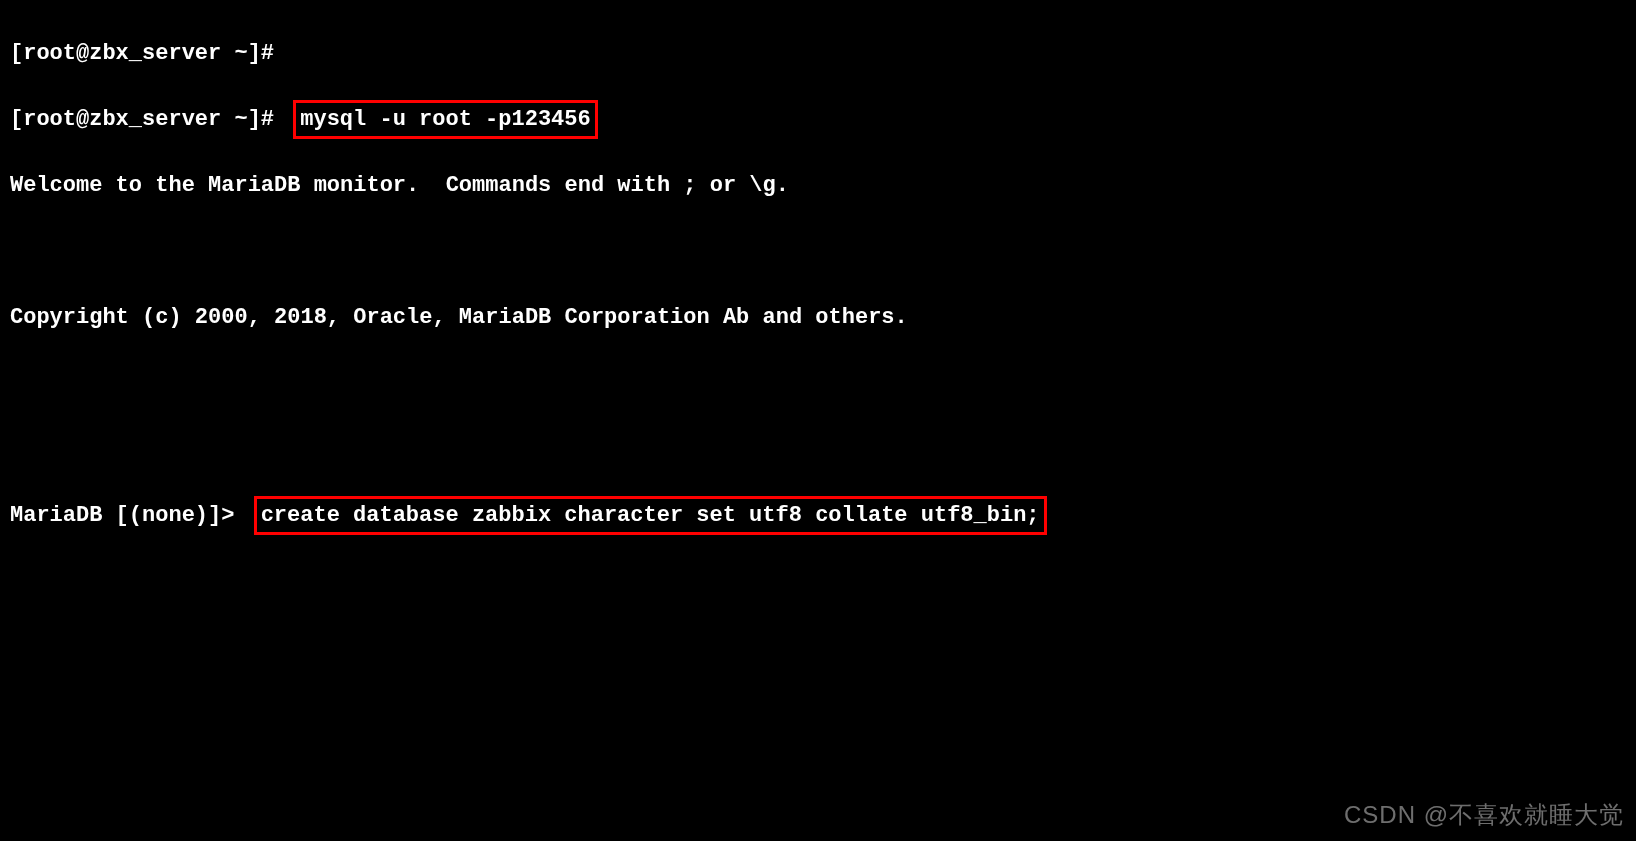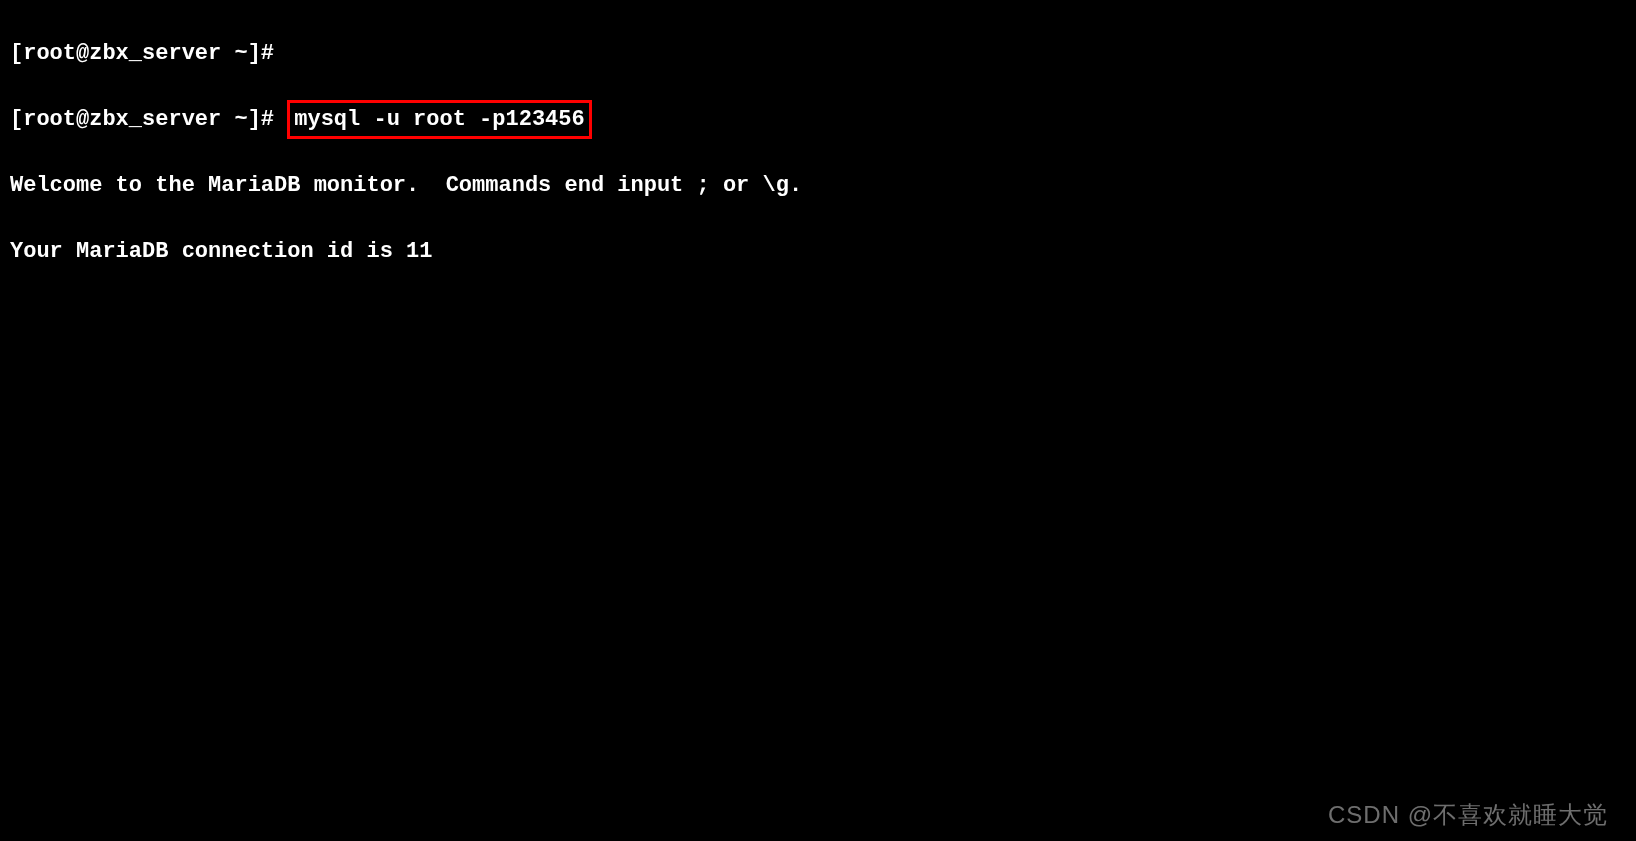--- a/index.html
+++ b/index.html
@@ -21,45 +21,46 @@
     white-space: pre;
   }
   .line {
     display: block;
     min-height: 1.5em;
   }
   .highlight-box {
     border: 3px solid #ff0000;
     padding: 0px 4px;
     display: inline-block;
-    margin: -3px 0;
+    margin: -3px 6px;
   }
   .watermark {
     position: absolute;
-    right: 28px;
+    right: 12px;
     bottom: 8px;
     color: rgba(200,200,200,0.55);
     font-size: 24px;
     font-weight: normal;
     font-family: sans-serif;
     letter-spacing: 1px;
     margin-left: 33px;
   }
 </style>
 </head>
 <body>
 
 <div class="terminal">
 <span class="line"><span>[root@zbx_server ~]# </span></span>
 <span class="line"><span>[root@zbx_server ~]# </span><span class="highlight-box">mysql -u root -p123456</span></span>
-<span class="line">Welcome to the MariaDB monitor.  Commands end input ; or \g.</span>
-<span class="line">Your MariaDB connection id is 11</span>
+<span class="line">Welcome to the MariaDB monitor.  Commands end with ; or \g.</span>
+<span class="line"></span>
+<span class="line">Copyright (c) 2000, 2018, Oracle, MariaDB Corporation Ab and others.</span>
 <span class="line"></span>
 <span class="line"></span>
-<span class="line"></span>
+<span class="line"><span>MariaDB [(none)]&gt; </span><span class="highlight-box">create database zabbix character set utf8 collate utf8_bin;</span></span>
 <span class="line"></span>
 
 
 
 
 
 
 
 
 

